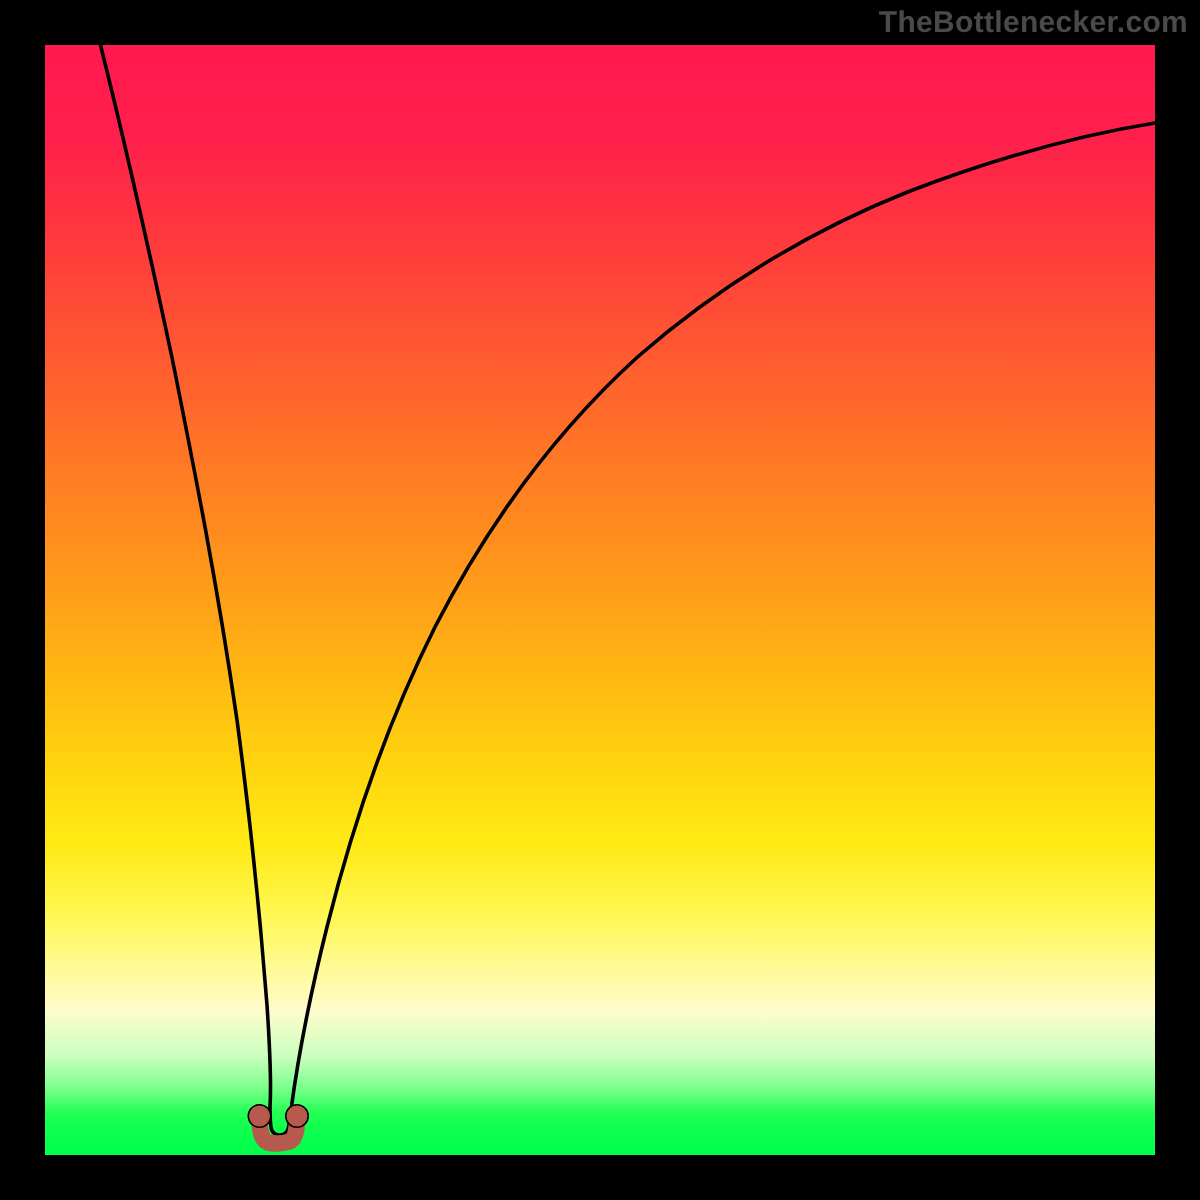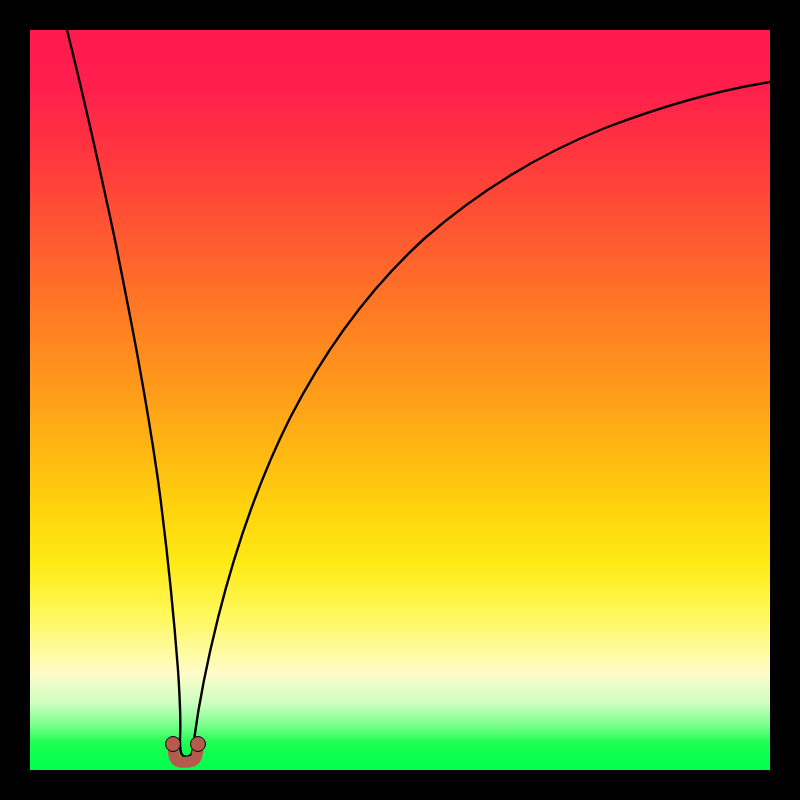--- a/index.html
+++ b/index.html
@@ -95,13 +95,14 @@
       <path d="M 143 716
                Q 143 731 150 732
                Q 157 733 163 731
                Q 168 729 168 716" fill="none" stroke="#b55a4d" stroke-width="11" stroke-linecap="round"></path>
 
       <circle cx="143" cy="714" r="7.5" fill="#b55a4d" stroke="#000" stroke-width="1"></circle>
       <circle cx="168" cy="714" r="7.5" fill="#b55a4d" stroke="#000" stroke-width="1"></circle>
     </svg>
   </div>
 
+  <div class="attribution">TheBottlenecker.com</div>
 </div>
 
 </body></html>

